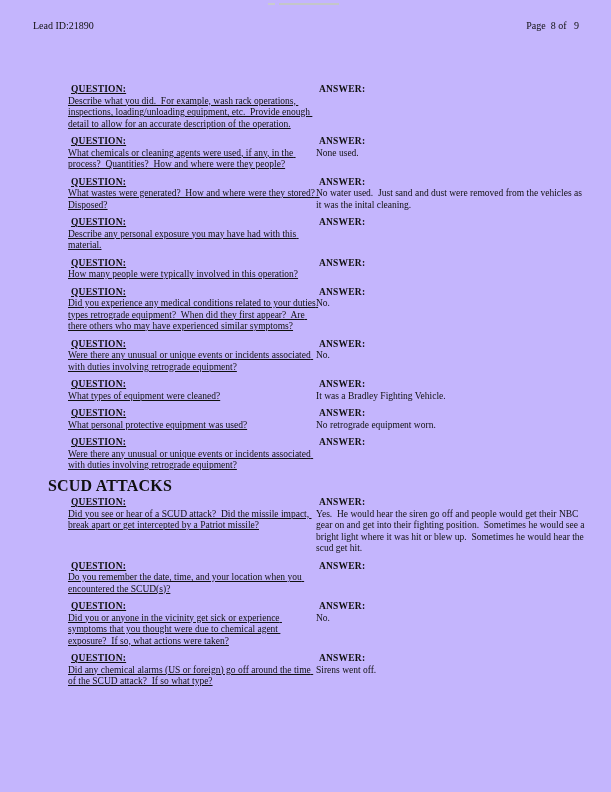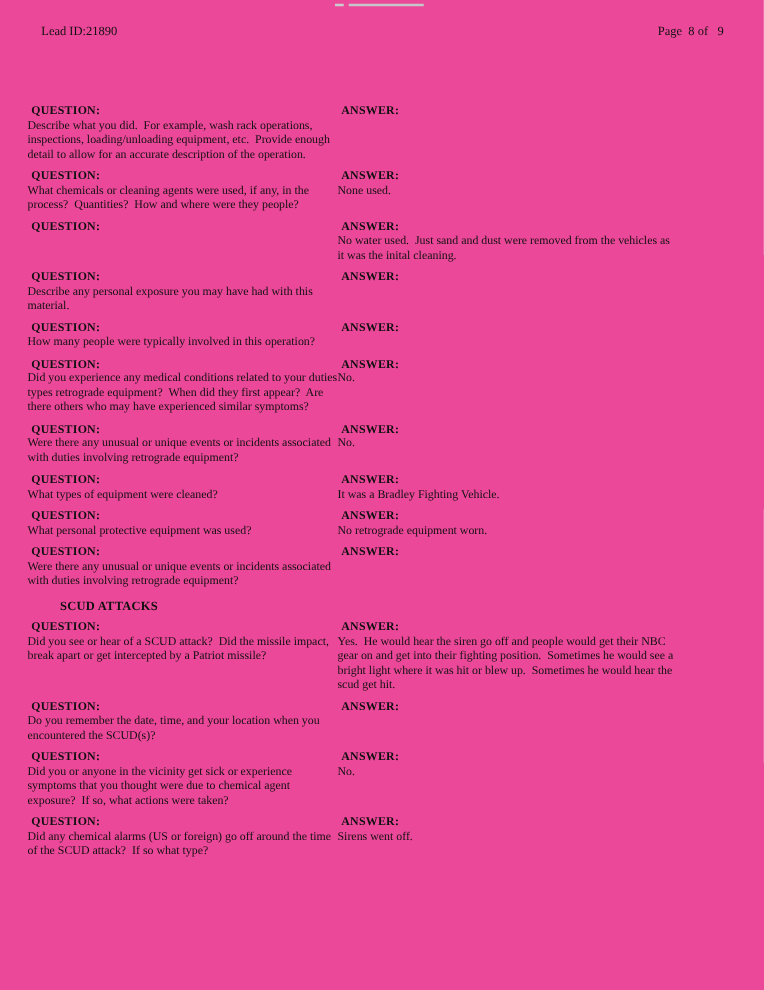--- a/index.html
+++ b/index.html
@@ -1,53 +1,53 @@
 <!DOCTYPE html>
 <html><head>
 <meta charset="utf-8">
 <style>
   html, body { margin: 0; padding: 0; }
   body { background: #ffffff; }
   .page {
     position: relative;
     width: 611px;
     height: 792px;
-    background: #ec4899;
+    background: #c4b5fd;
     font-family: "Liberation Serif", serif;
     color: #101010;
     overflow: hidden;
   }
   .scan-artifact { position: absolute; top: 3px; left: 268px; height: 3px; }
   .scan-artifact .dash-sm {
     position: absolute; left: 0; top: 0; width: 7px; height: 2px; background: #c9cbce;
   }
   .scan-artifact .dash-lg {
     position: absolute; left: 11px; top: 0; width: 60px; height: 2px; background: #c4c6c9;
   }
   .header {
     position: absolute; top: 20px; left: 33px; right: 32px;
     display: flex; justify-content: space-between;
     font-size: 10px; line-height: 12px;
   }
   .content { position: absolute; top: 84px; left: 0; right: 0; }
   .row { display: flex; margin-top: 6px; }
   .row.first { margin-top: 0; }
-  .qcell { margin-left: 22px; width: 248px; }
+  .qcell { margin-left: 68px; width: 248px; text-decoration: underline; }
   .acell { width: 269px; }
   .h {
     font-weight: bold; font-size: 9.5px; line-height: 11.5px;
     padding-left: 3px; letter-spacing: 0.2px;
   }
   .t {
     font-size: 9.5px; line-height: 11.5px;
     white-space: pre-wrap;
   }
   .section-h {
     margin: 8px 0 0 48px;
-    font-weight: bold; font-size: 10px; line-height: 11.5px;
+    font-weight: bold; font-size: 16px; line-height: 11.5px;
     letter-spacing: 0.2px;
   }
 </style>
 </head>
 <body>
 
 <div class="page">
 
   <div class="scan-artifact">
     <div class="dash-sm"></div>
@@ -78,20 +78,21 @@
       </div>
       <div class="acell">
         <div class="h">ANSWER:</div>
         <div class="t">None used.</div>
       </div>
     </div>
 
     <div class="row">
       <div class="qcell">
         <div class="h">QUESTION:</div>
+        <div class="t">What wastes were generated?  How and where were they stored?  Disposed?</div>
       </div>
       <div class="acell">
         <div class="h">ANSWER:</div>
         <div class="t">No water used.  Just sand and dust were removed from the vehicles as it was the inital cleaning.</div>
       </div>
     </div>
 
     <div class="row">
       <div class="qcell">
         <div class="h">QUESTION:</div>

